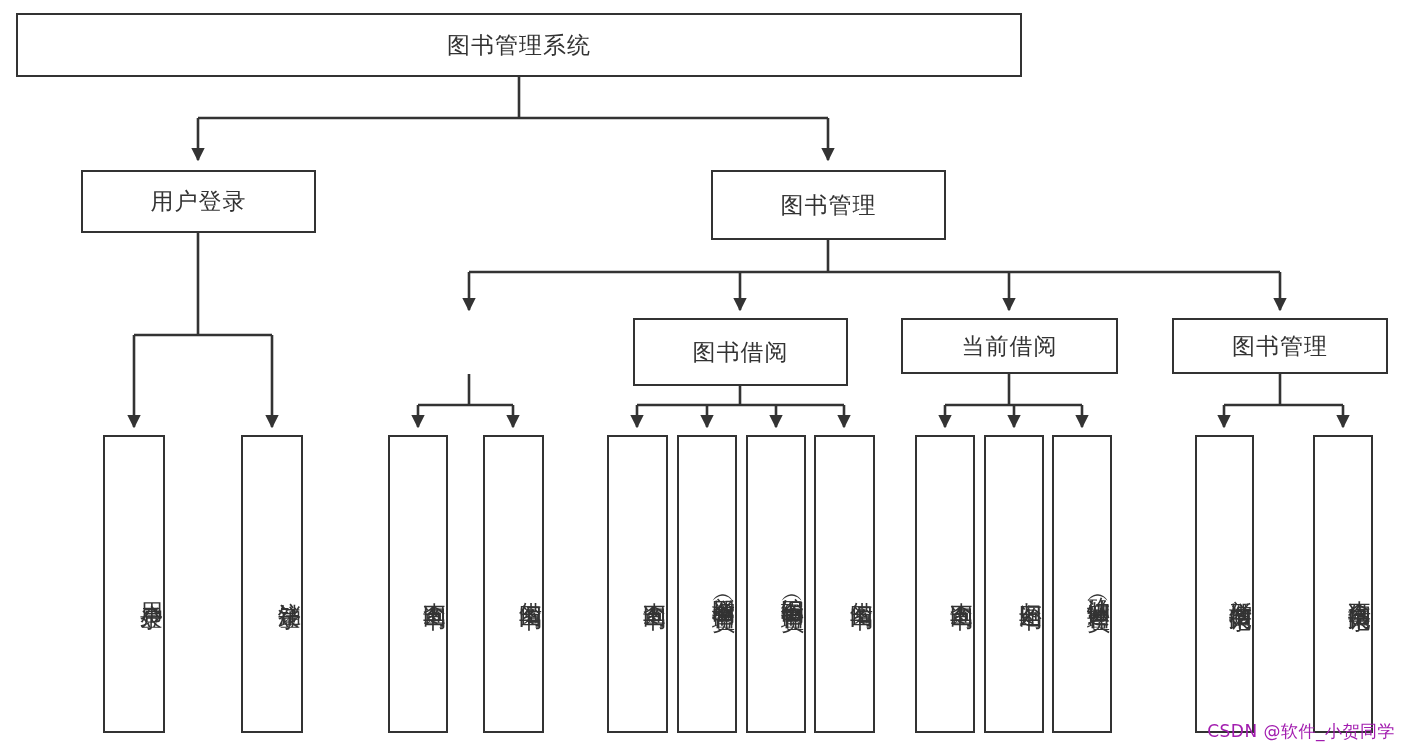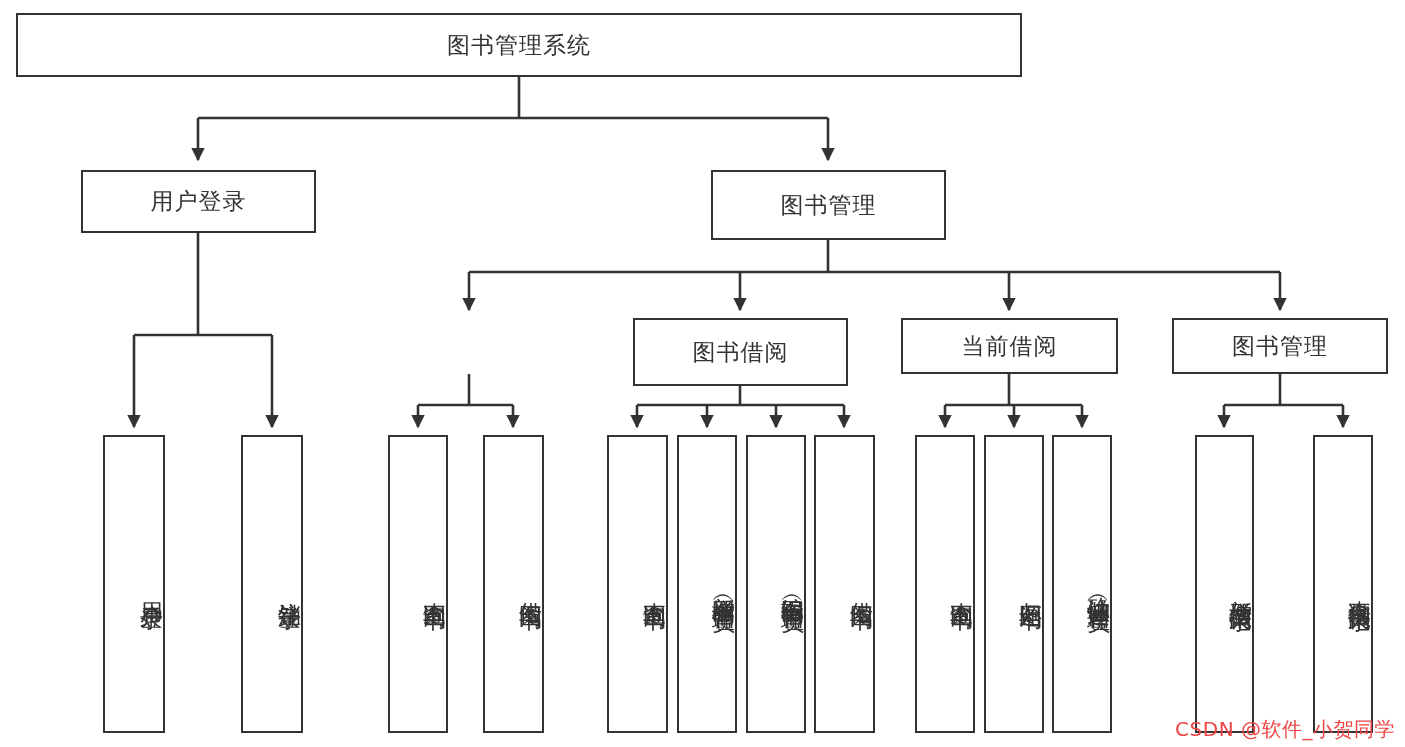--- a/index.html
+++ b/index.html
@@ -50,22 +50,22 @@
   .node.vert .vtext {
     writing-mode: vertical-rl;
     text-orientation: upright;
     line-height: 1.0;
     white-space: nowrap;
   }
   .watermark {
     position: absolute;
     right: 10px;
     bottom: 4px;
-    font-size: 20px;
-    color: #ef4444;
+    font-size: 17px;
+    color: #a21caf;
     letter-spacing: 0.5px;
     white-space: nowrap;
   }
 </style>
 </head>
 <body>
 
 <div id="canvas">
 
   <svg id="edges" viewBox="0 0 1405 747" xmlns="http://www.w3.org/2000/svg">

